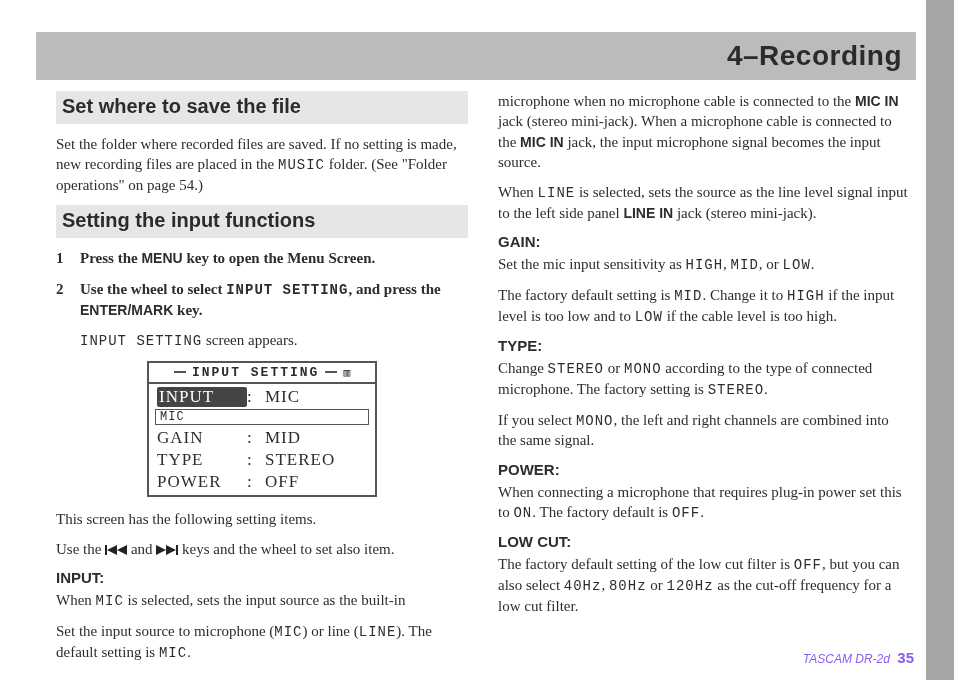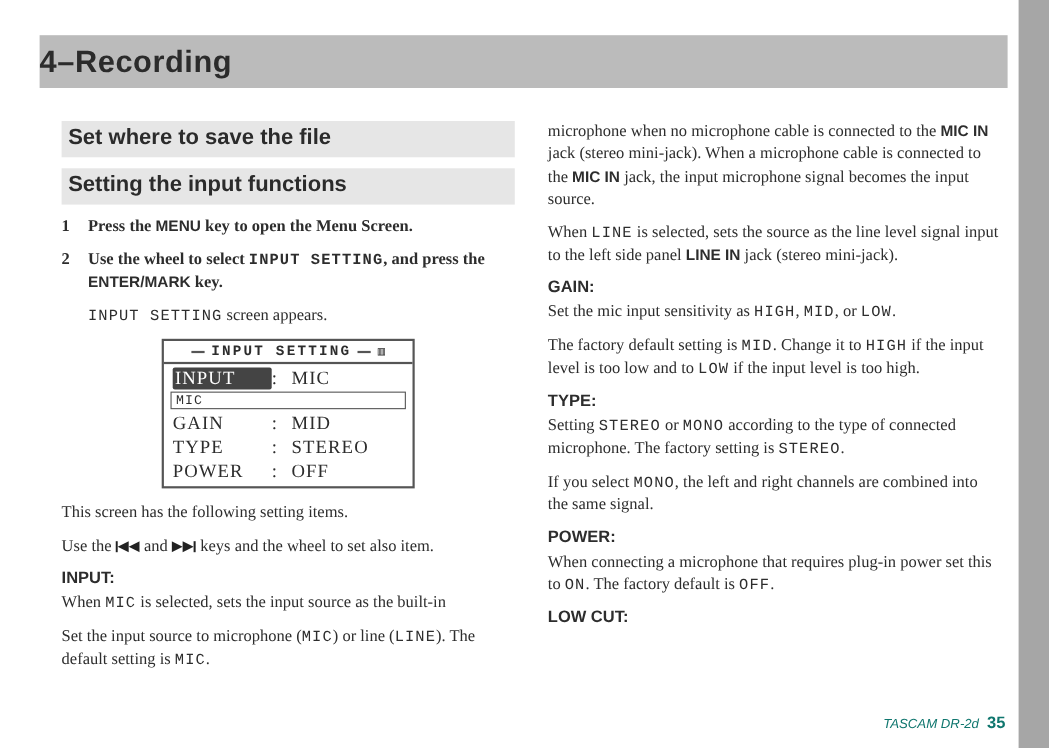--- a/index.html
+++ b/index.html
@@ -1,21 +1,21 @@
 <!DOCTYPE html>
 <html><head>
 <meta charset="utf-8">
 <style>
   * { box-sizing: border-box; margin: 0; padding: 0; }
   html, body { width: 954px; height: 680px; font-family: "Times New Roman", Times, serif; color: #2d2d2d; background: #fff; }
   .page { position: relative; width: 954px; height: 680px; background: #fff; }
   .right-stripe { position: absolute; right: 0; top: 0; width: 28px; height: 100%; background: #a6a6a6; }
-  .header-band { position: absolute; left: 36px; top: 32px; width: 880px; height: 48px; background: #bbbbbb; display: flex; align-items: center; justify-content: flex-start; padding-right: 14px; }
+  .header-band { position: absolute; left: 36px; top: 32px; width: 880px; height: 48px; background: #bbbbbb; display: flex; align-items: center; justify-content: flex-end; padding-right: 14px; padding-left: 44px; }
   .header-band h1 { font-family: Helvetica, Arial, sans-serif; font-weight: 700; font-size: 28px; color: #2b2b2b; letter-spacing: 0.5px; }
-  .cols { position: absolute; left: 56px; top: 110px; width: 854px; height: 540px; display: flex; gap: 30px; }
+  .cols { position: absolute; left: 56px; top: 91px; width: 854px; height: 540px; display: flex; gap: 30px; }
   .col { width: 412px; }
   .sect-h { font-family: Helvetica, Arial, sans-serif; font-weight: 700; font-size: 20px; color: #2b2b2b; background: #e6e6e6; padding: 4px 6px 6px 6px; margin-bottom: 10px; }
   p { font-size: 15px; line-height: 1.35; margin-bottom: 10px; }
   .mono { font-family: "Courier New", Courier, monospace; font-size: 14px; letter-spacing: 1px; }
   .sb { font-family: Helvetica, Arial, sans-serif; font-weight: 700; font-size: 14px; }
   ol.steps { list-style: none; padding: 0; margin: 0 0 6px 0; }
   ol.steps li { display: flex; gap: 10px; margin-bottom: 10px; font-size: 15px; line-height: 1.35; }
   ol.steps li .num { font-weight: 700; width: 14px; flex: 0 0 14px; }
   ol.steps li .body { flex: 1; }
   .step-bold { font-weight: 700; }
@@ -28,37 +28,40 @@
   .lcd-rows { padding: 2px 0; }
   .lcd-row { display: flex; padding: 1px 8px; font-family: Liberation Serif, serif; font-size: 17px; letter-spacing: 1px; }
   .lcd-row.sel .k { background: #444; color: #fff; padding: 0 2px; border-radius: 2px; }
   .lcd-row .k { width: 90px; }
   .lcd-row .sep { width: 18px; }
   .lcd-row .v { flex: 1; }
   .lcd-sub { border: 1px solid #555; margin: 1px 6px 2px 6px; padding: 0 4px; font-family: "Courier New", monospace; font-size: 12px; letter-spacing: 1px; }
   .item-h { font-family: Helvetica, Arial, sans-serif; font-weight: 700; font-size: 15px; margin: 8px 0 4px 0; }
   .tkey { display: inline-flex; align-items: center; vertical-align: -2px; }
   .tkey svg { display: block; }
-  .footer { position: absolute; right: 40px; bottom: 14px; font-family: Helvetica, Arial, sans-serif; font-size: 12px; color: #0f766e; font-style: italic; }
+  .footer { position: absolute; right: 40px; bottom: 14px; font-family: Helvetica, Arial, sans-serif; font-size: 12px; color: #8b5cf6; font-style: italic; }
   .footer .pn { font-style: normal; font-weight: 700; font-size: 15px; margin-left: 4px; }
 </style>
 </head>
 <body>
 
 <div class="page">
   <div class="right-stripe"></div>
 
   <div class="header-band">
     <h1>4–Recording</h1>
   </div>
 
   <div class="cols">
 
     <div class="col">
       <div class="sect-h">Set where to save the file</div>
+      <p>
+        <span>Set the folder where recorded files are saved. If no setting is made, new recording files are placed in the </span><span class="mono">MUSIC</span><span> folder. (See "Folder operations" on page 54.)</span>
+      </p>
 
       <div class="sect-h">Setting the input functions</div>
 
       <ol class="steps">
         <li>
           <span class="num">1</span>
           <span class="body step-bold">
             <span>Press the </span><span class="sb">MENU</span><span> key to open the Menu Screen.</span>
           </span>
         </li>
@@ -145,37 +148,40 @@
       </p>
       <p>
         <span>When </span><span class="mono">LINE</span><span> is selected, sets the source as the line level signal input to the left side panel </span><span class="sb">LINE IN</span><span> jack (stereo mini-jack).</span>
       </p>
 
       <div class="item-h">GAIN:</div>
       <p>
         <span>Set the mic input sensitivity as </span><span class="mono">HIGH</span>, <span class="mono">MID</span>, or <span class="mono">LOW</span>.
       </p>
       <p>
-        <span>The factory default setting is </span><span class="mono">MID</span><span>. Change it to </span><span class="mono">HIGH</span><span> if the input level is too low and to </span><span class="mono">LOW</span><span> if the input level is too high.</span>
+        <span>The factory default setting is </span><span class="mono">MID</span><span>. Change it to </span><span class="mono">HIGH</span><span> if the input level is too low and to </span><span class="mono">LOW</span><span> if the cable level is too high.</span>
       </p>
 
       <div class="item-h">TYPE:</div>
       <p>
-        <span>Setting </span><span class="mono">STEREO</span><span> or </span><span class="mono">MONO</span><span> according to the type of connected microphone. The factory setting is </span><span class="mono">STEREO</span>.
+        <span>Change </span><span class="mono">STEREO</span><span> or </span><span class="mono">MONO</span><span> according to the type of connected microphone. The factory setting is </span><span class="mono">STEREO</span>.
       </p>
       <p>
         <span>If you select </span><span class="mono">MONO</span><span>, the left and right channels are combined into the same signal.</span>
       </p>
 
       <div class="item-h">POWER:</div>
       <p>
         <span>When connecting a microphone that requires plug-in power set this to </span><span class="mono">ON</span><span>. The factory default is </span><span class="mono">OFF</span>.
       </p>
 
       <div class="item-h">LOW CUT:</div>
+      <p>
+        <span>The factory default setting of the low cut filter is </span><span class="mono">OFF</span><span>, but you can also select </span><span class="mono">40Hz</span>, <span class="mono">80Hz</span> or <span class="mono">120Hz</span><span> as the cut-off frequency for a low cut filter.</span>
+      </p>
     </div>
   </div>
 
   <div class="footer">
     <span>TASCAM  DR-2d</span>
     <span class="pn">35</span>
   </div>
 </div>
 
 </body></html>

